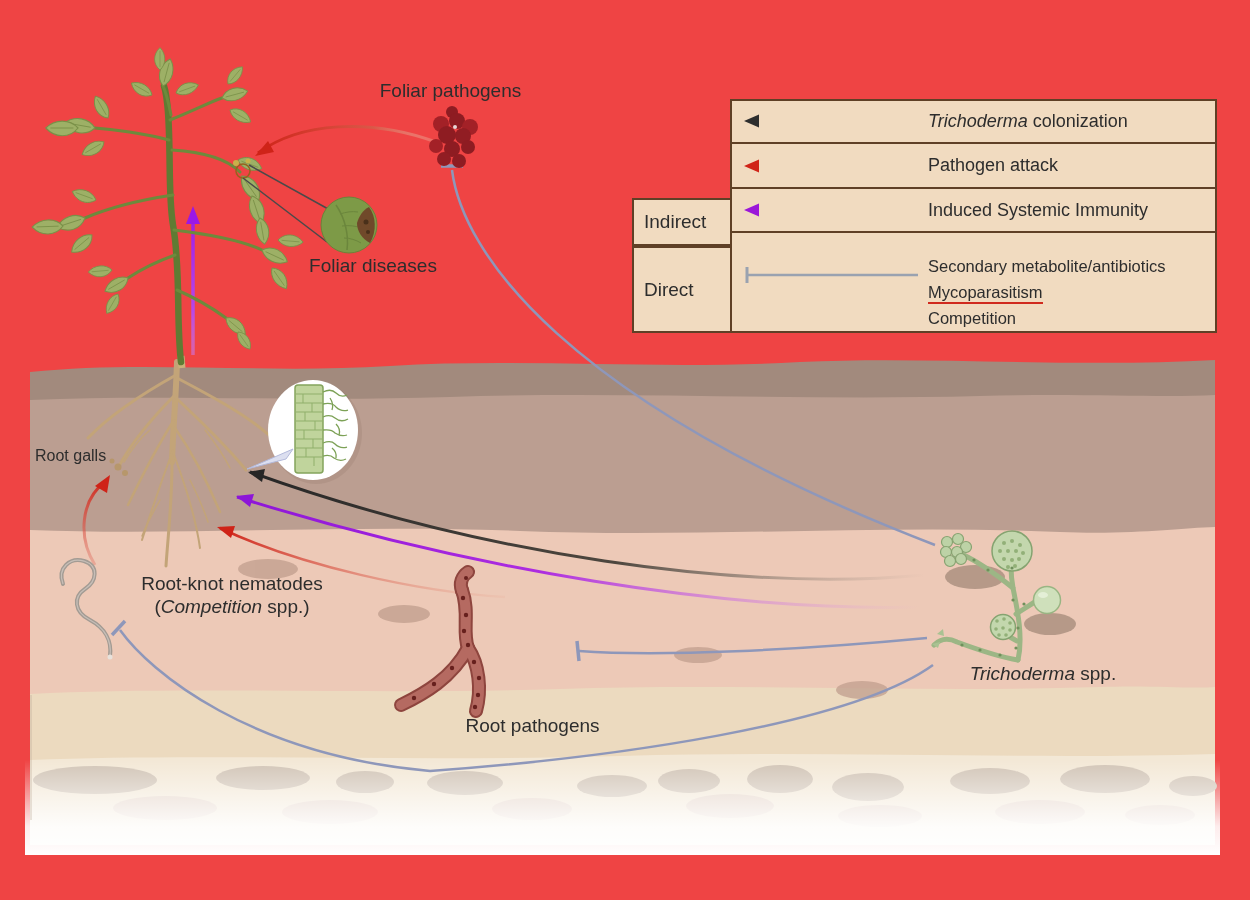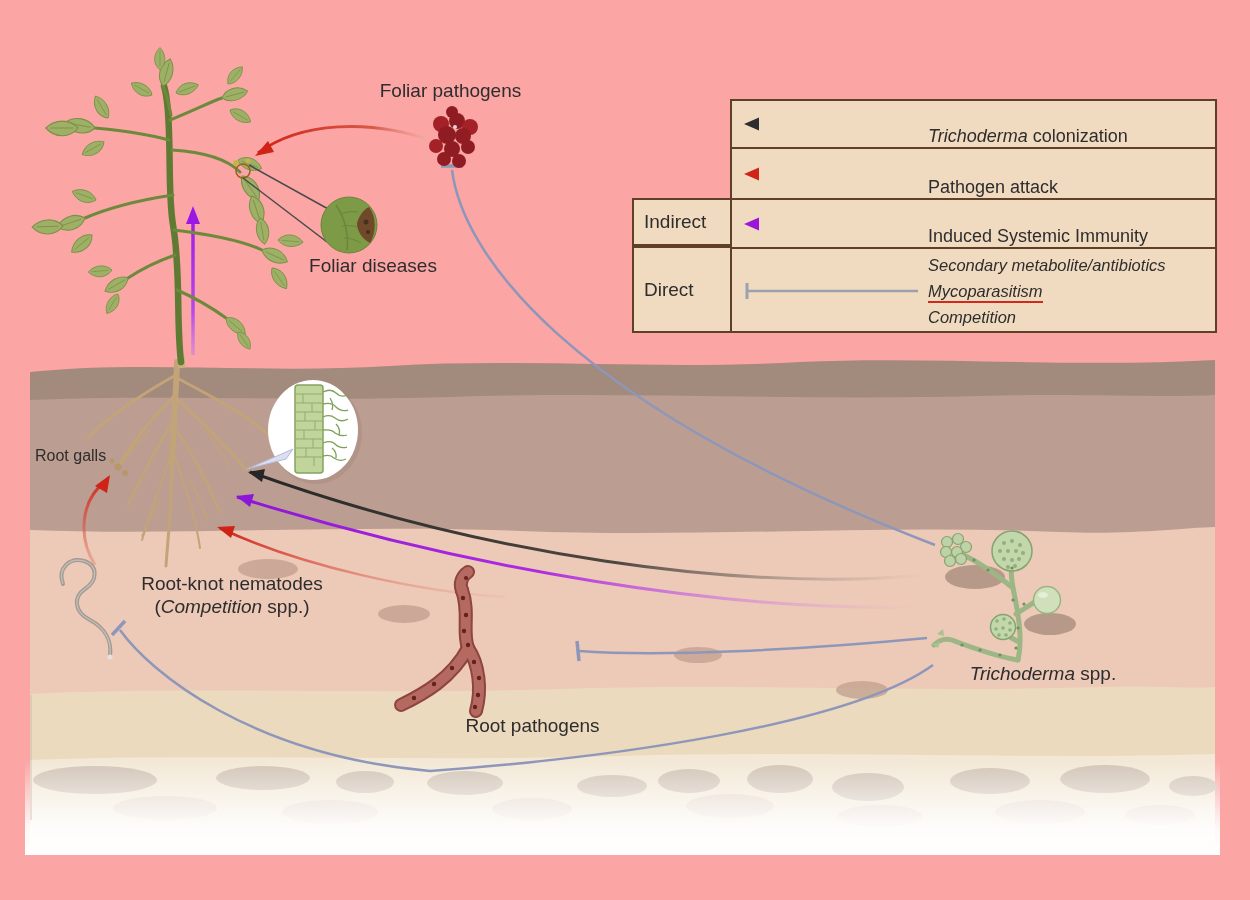--- a/index.html
+++ b/index.html
@@ -1,34 +1,34 @@
 <!DOCTYPE html>
 <html><head>
 <meta charset="utf-8">
 <style>
   html,body{margin:0;padding:0;background:#ffffff;}
-  #canvas{position:relative;width:1250px;height:900px;background:#fca5a5;overflow:hidden;
+  #canvas{position:relative;width:1250px;height:900px;background:#ef4444;overflow:hidden;
           font-family:"Liberation Sans", sans-serif;}
   #scene{position:absolute;left:0;top:0;}
   .lbl{position:absolute;color:#2d2d2d;pointer-events:none;}
   .center{text-align:center;}
   .it{font-style:italic;}
   
   .legend-main{position:absolute;left:730px;top:99px;width:487px;height:234px;
     box-sizing:border-box;border:2px solid #5f4026;background:#f1dbc0;
     display:flex;flex-direction:column;}
-  .lrow{position:relative;box-sizing:border-box;display:flex;align-items:flex-end;}
+  .lrow{position:relative;box-sizing:border-box;display:flex;align-items:center;}
   .lrow1{height:46px;}
   .lrow2{height:51px;border-top:2px solid #5f4026;}
   .lrow3{height:49px;border-top:2px solid #5f4026;}
   .lrow4{flex:1;border-top:2px solid #5f4026;align-items:flex-start;}
   .lar{position:absolute;left:10px;top:50%;transform:translateY(-50%);width:182px;height:20px;}
   .lar4{position:absolute;left:10px;top:32px;width:182px;height:20px;transform:none;}
   .ltext{margin-left:196px;font-size:18px;color:#2d2d2d;white-space:nowrap;}
-  .ltext4{margin-left:196px;font-size:16.5px;line-height:26px;color:#2d2d2d;padding-top:3px;font-style:italic;}
+  .ltext4{margin-left:196px;font-size:16.5px;line-height:26px;color:#2d2d2d;padding-top:20px;}
   .redline{border-bottom:2.5px solid #d02a1e;padding-bottom:1px;}
   .legend-side{position:absolute;box-sizing:border-box;border:2px solid #5f4026;background:#f1dbc0;
     display:flex;align-items:center;padding-left:10px;font-size:19px;color:#2d2d2d;}
   .side-indirect{left:632px;top:198px;width:102px;height:48px;}
   .side-direct{left:632px;top:246px;width:102px;height:87px;}
 </style>
 </head>
 <body>
 
 <div id="canvas">

